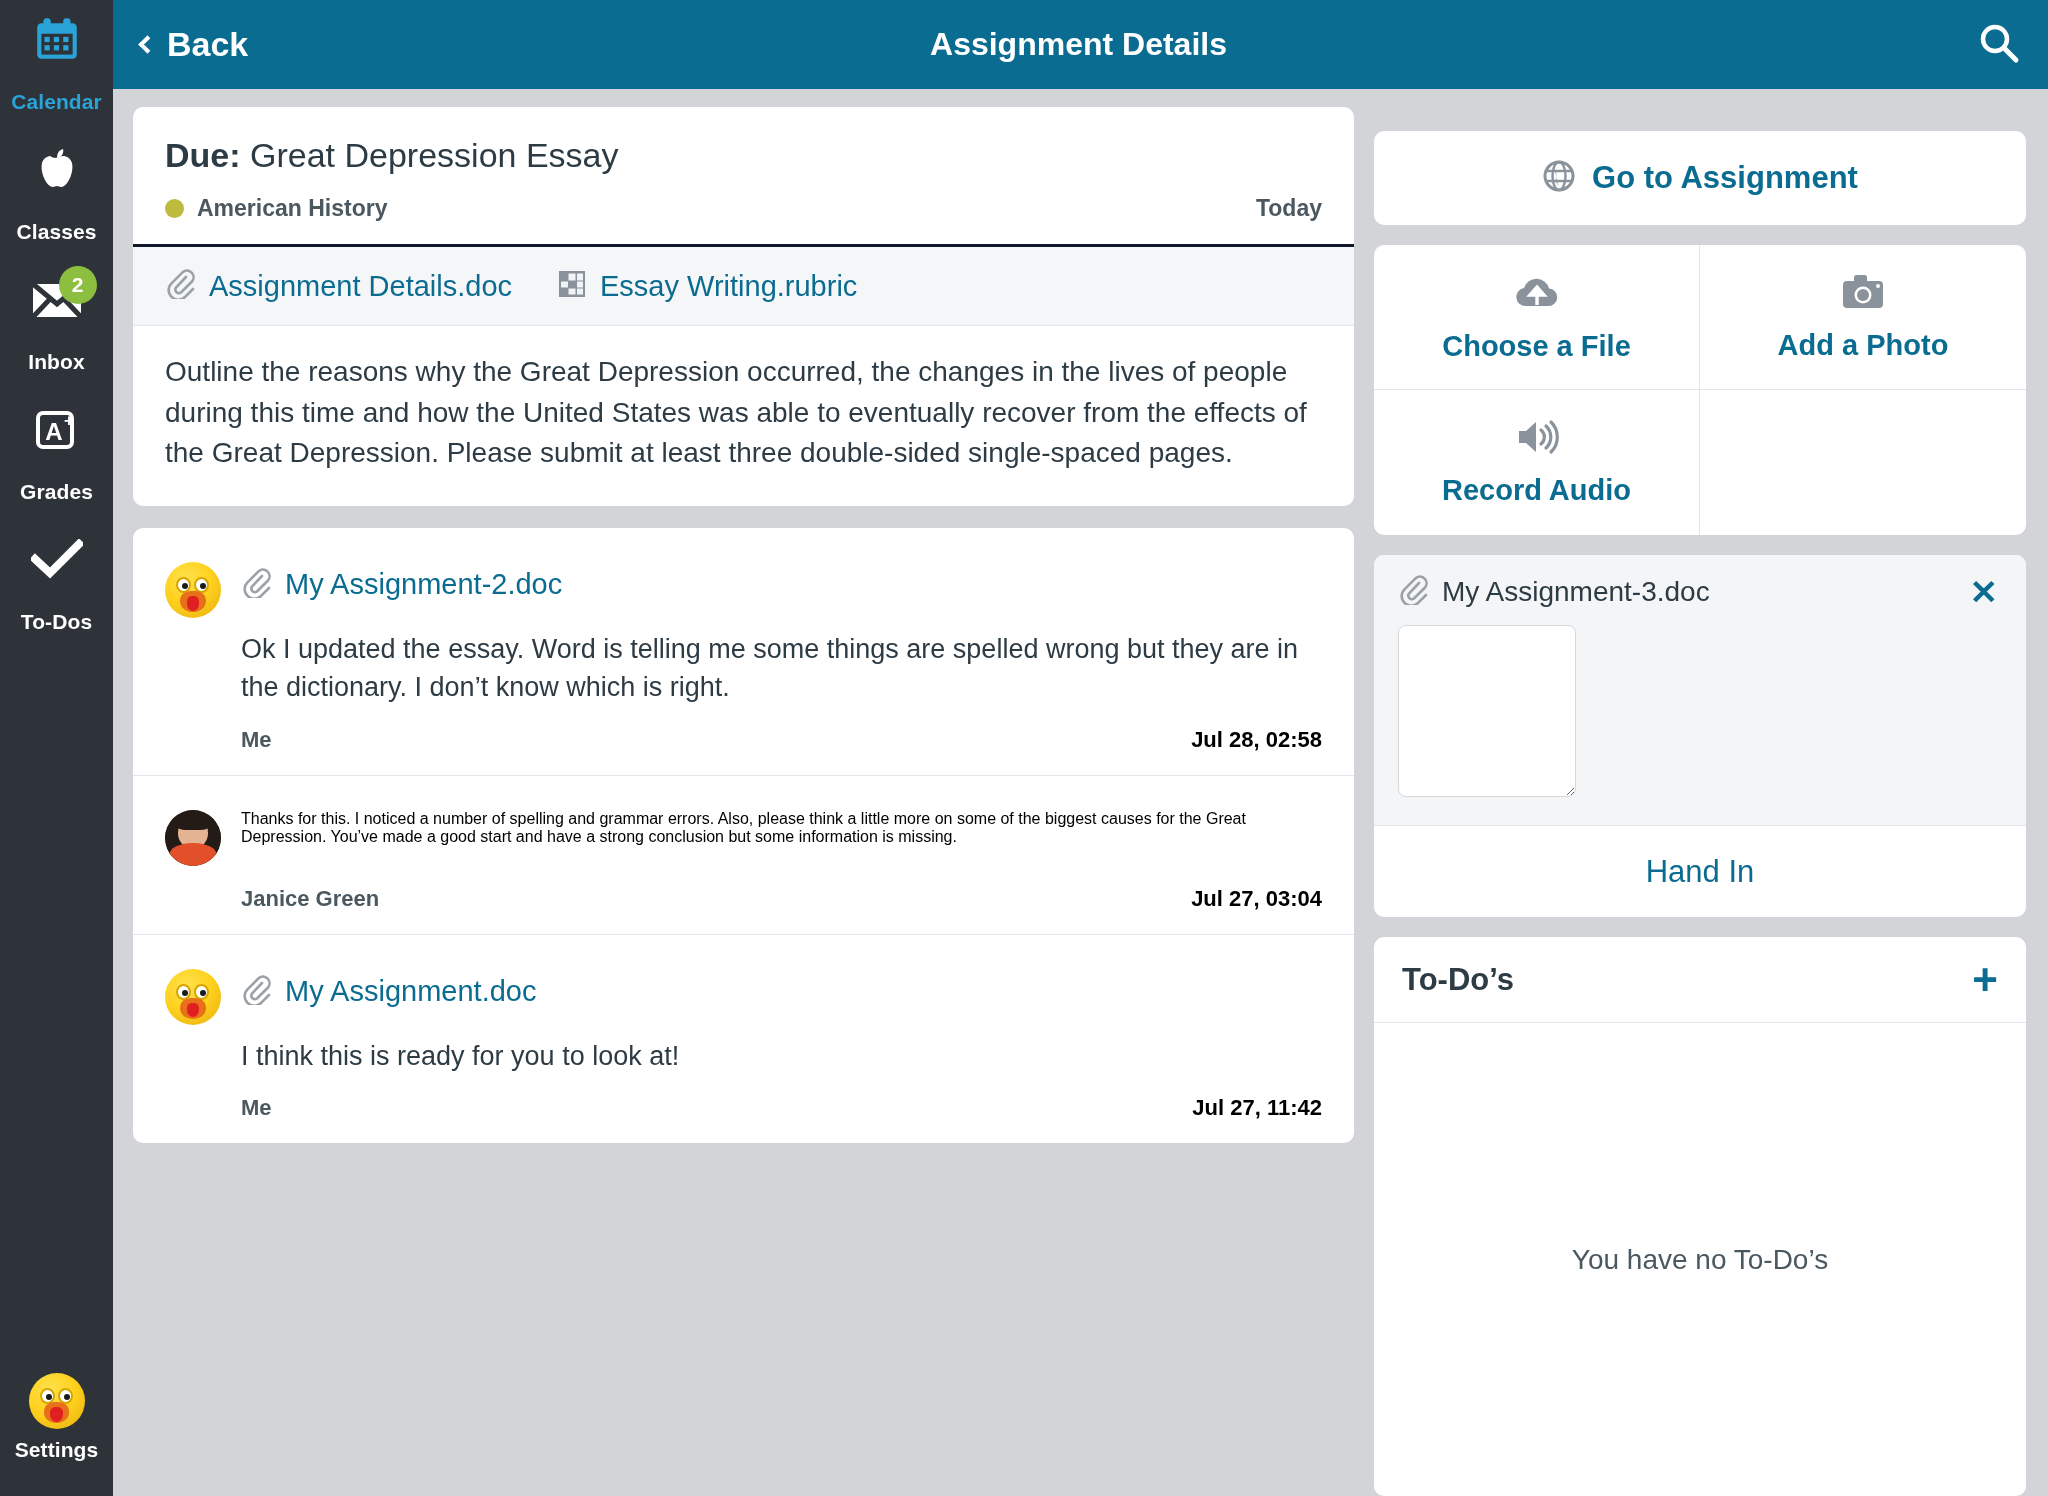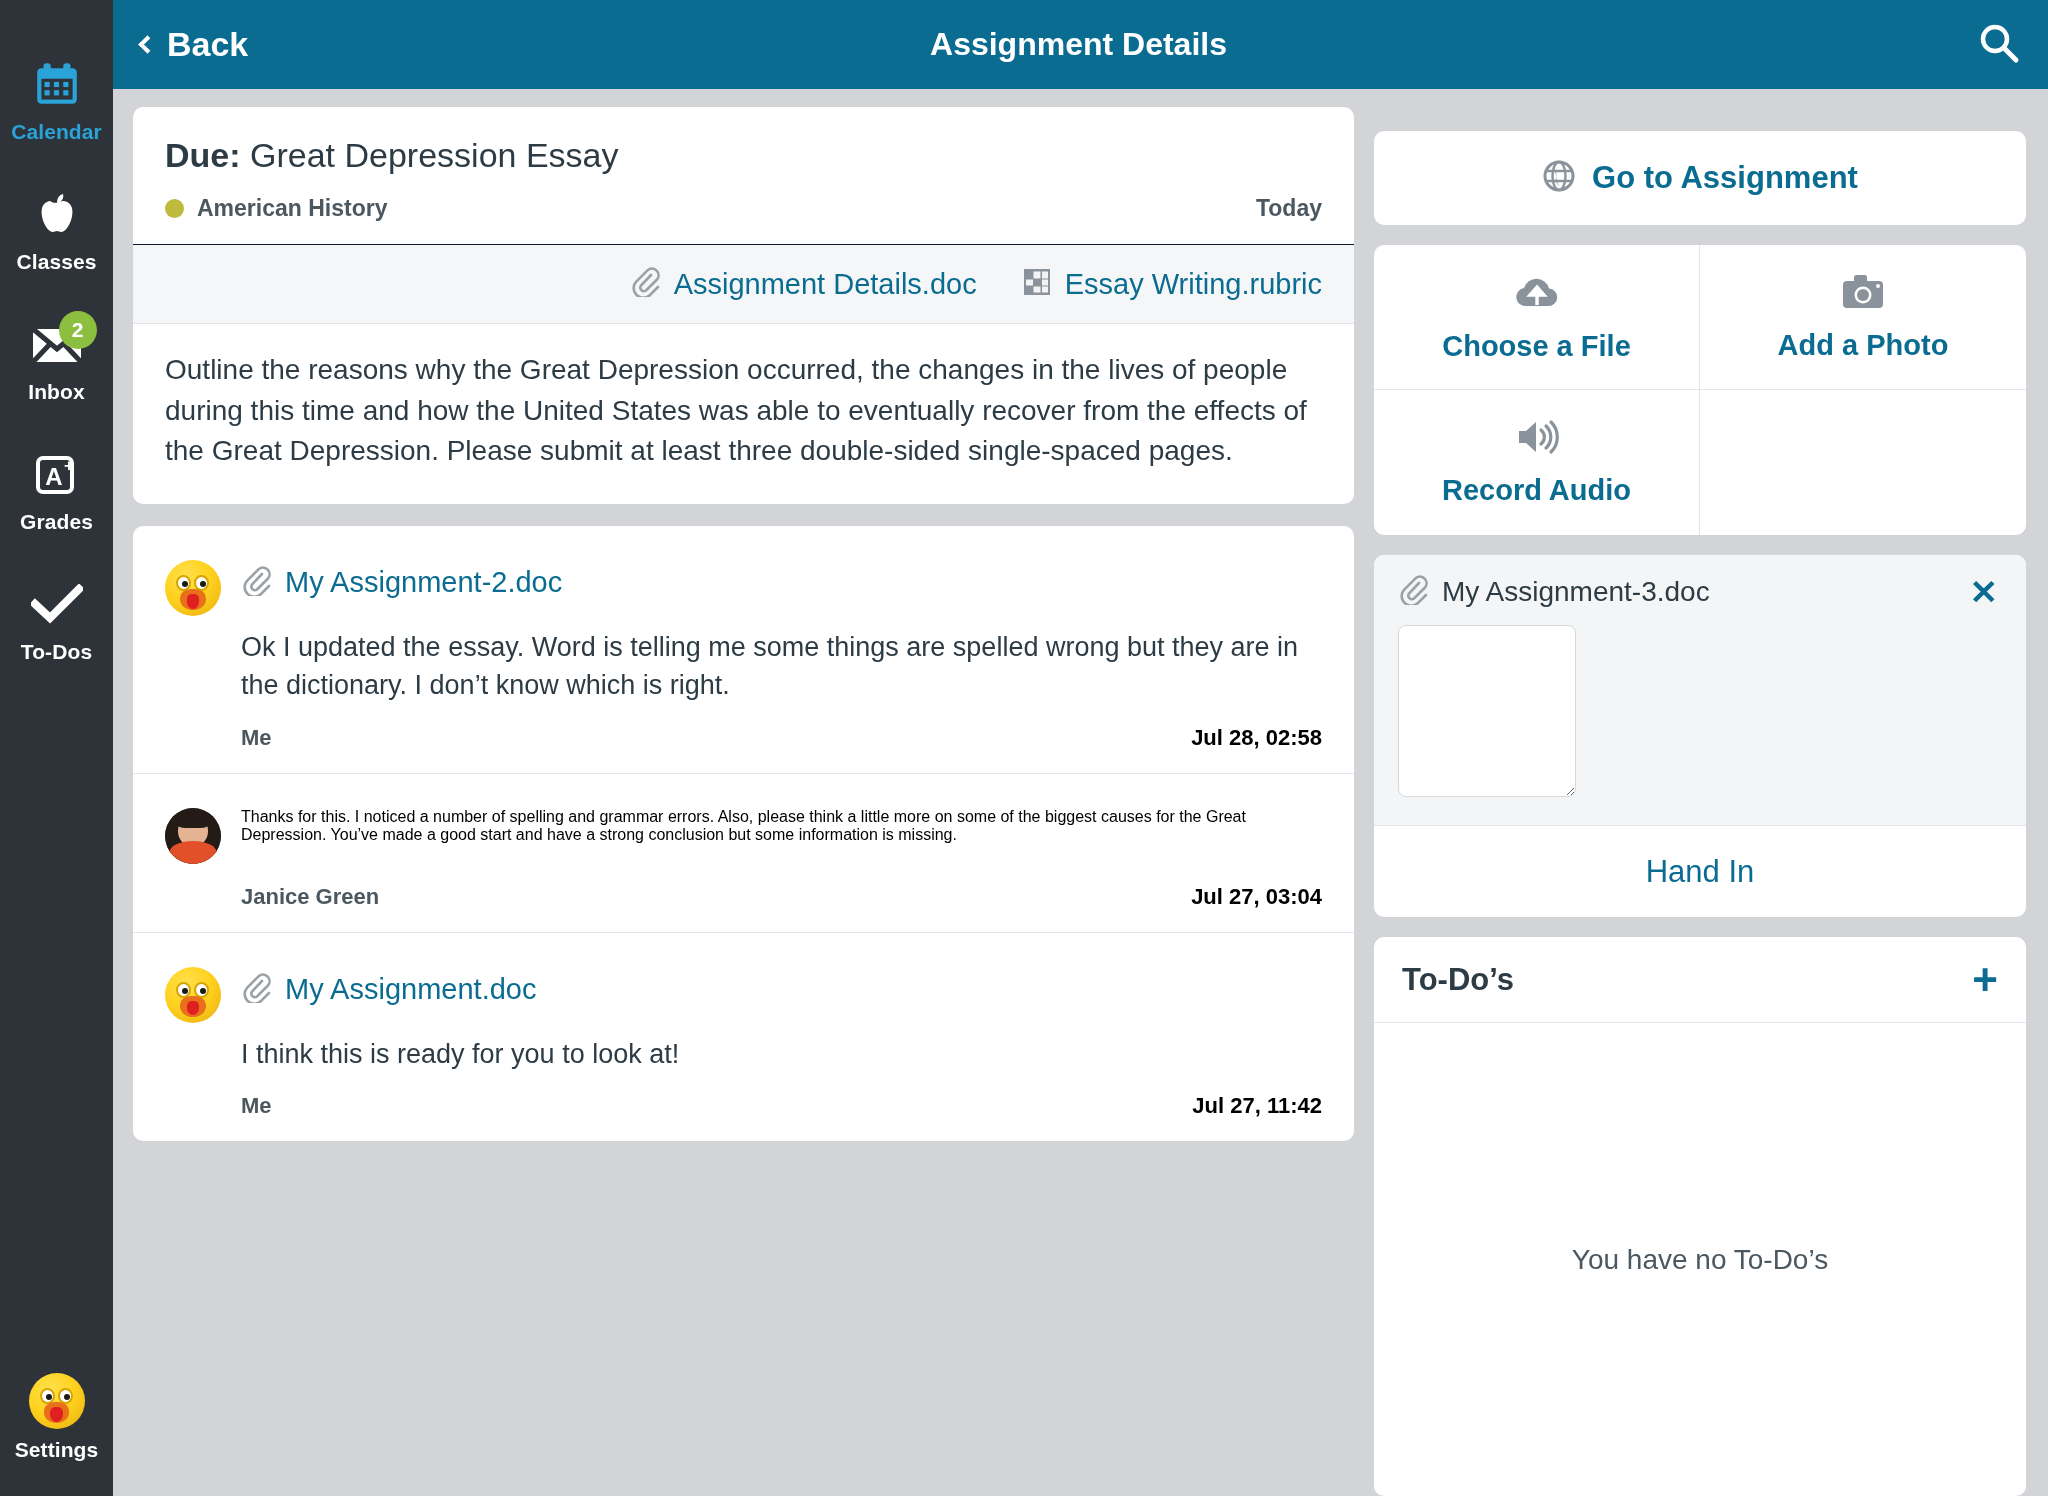--- a/index.html
+++ b/index.html
@@ -14,22 +14,22 @@
   
   .rail {
     width: 113px; min-width: 113px; height: 1496px;
     background: #2d3338;
     display: flex; flex-direction: column; align-items: center;
     padding-top: 14px;
     position: relative;
   }
   .rail-item {
     width: 113px; height: 130px;
-    display: flex; flex-direction: column; align-items: center; justify-content: flex-end;
-    gap: 9px; cursor: pointer;
+    display: flex; flex-direction: column; align-items: center; justify-content: flex-start;
+    gap: 24px; cursor: pointer;
     position: relative;
   }
   .rail-ico { width: 52px; height: 52px; display: flex; align-items: center; justify-content: center; position: relative; }
   .rail-lbl { font-size: 21px; font-weight: bold; color: #ffffff; letter-spacing: .1px; }
   .rail-item.active .rail-lbl { color: #2aa3d8; }
   .badge {
     position: absolute; top: -8px; right: -14px;
     min-width: 38px; height: 38px; border-radius: 19px;
     background: #8cbf3f; color: #fff;
     font-size: 21px; font-weight: bold;
@@ -95,22 +95,22 @@
   .asg-head { padding: 28px 32px 22px 32px; }
   .asg-title { font-size: 34px; color: #2d3b45; line-height: 1.18; }
   .asg-title b { font-weight: bold; }
   .asg-title span.reg { font-weight: normal; }
   .asg-meta { display: flex; align-items: center; margin-top: 20px; }
   .dot { width: 19px; height: 19px; border-radius: 50%; background: #bdba3e; margin-right: 13px; flex: none; }
   .course { font-size: 23px; font-weight: bold; color: #4b5860; }
   .today { margin-left: auto; font-size: 23px; font-weight: bold; color: #4b5860; }
 
   .asg-files {
-    background: #f5f6f7; border-top: 1px solid #0f172a; border-bottom: 1px solid #e3e5e7;
-    padding: 22px 32px; display: flex; align-items: center; gap: 46px; justify-content: flex-end;
+    background: #f5f6f7; border-top: 3px solid #0f172a; border-bottom: 1px solid #e3e5e7;
+    padding: 22px 32px; display: flex; align-items: center; gap: 46px;
   }
   .file-link { display: flex; align-items: center; gap: 14px; cursor: pointer; }
   .file-link .t { color: #0b6c91; font-size: 29px; }
 
   .asg-desc { padding: 26px 32px 32px 32px; font-size: 28px; line-height: 1.45; color: #2d3b45; }
 
   
   .comments { display: flex; flex-direction: column; overflow: hidden; }
   .comment { padding: 34px 32px 22px 32px; border-bottom: 1px solid #e3e5e7; }
   .comment:last-child { border-bottom: none; }

